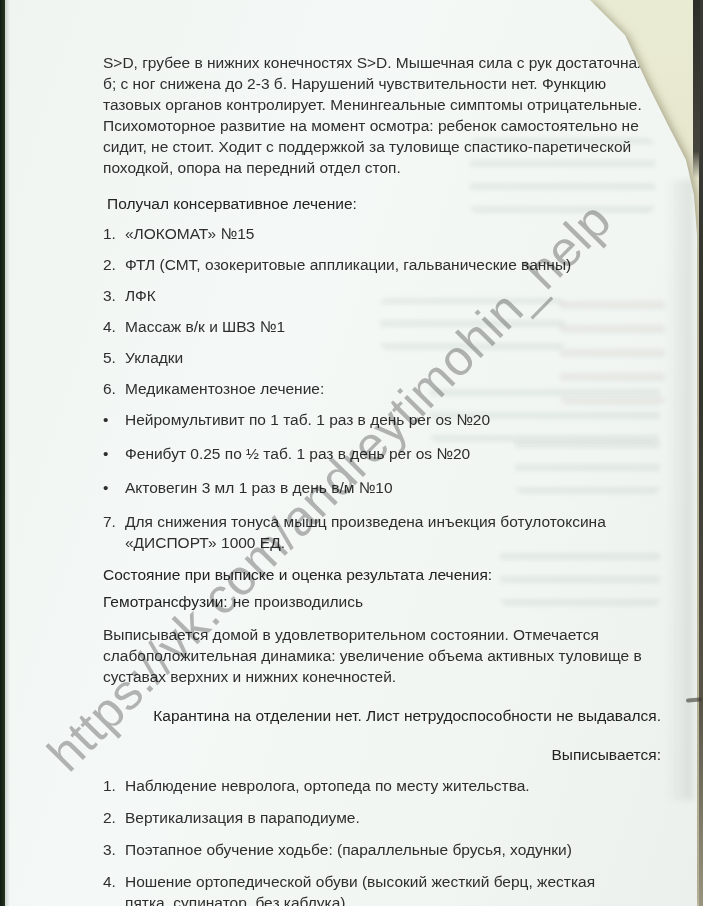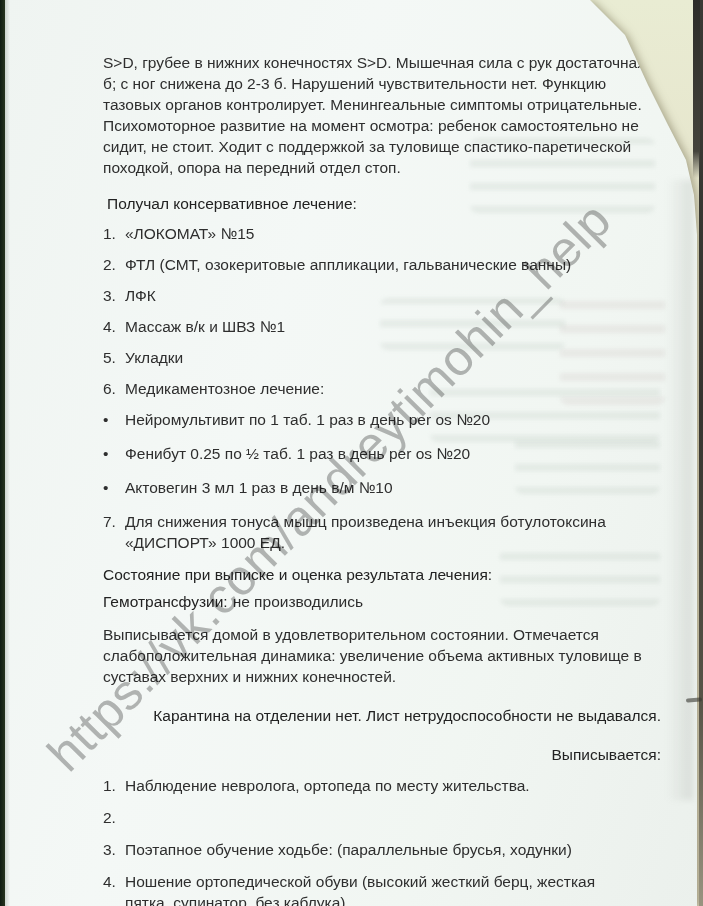--- a/index.html
+++ b/index.html
@@ -149,20 +149,21 @@
 
       <div class="list recs">
 
           <div class="row">
             <span class="marker">1.</span>
             <span class="txt">Наблюдение невролога, ортопеда по месту жительства.</span>
           </div>
 
           <div class="row">
             <span class="marker">2.</span>
+            <span class="txt">Вертикализация в параподиуме.</span>
           </div>
 
           <div class="row">
             <span class="marker">3.</span>
             <span class="txt">Поэтапное обучение ходьбе: (параллельные брусья, ходунки)</span>
           </div>
 
           <div class="row">
             <span class="marker">4.</span>
             <span class="txt">Ношение ортопедической обуви (высокий жесткий берц, жесткая пятка, супинатор, без каблука).</span>

